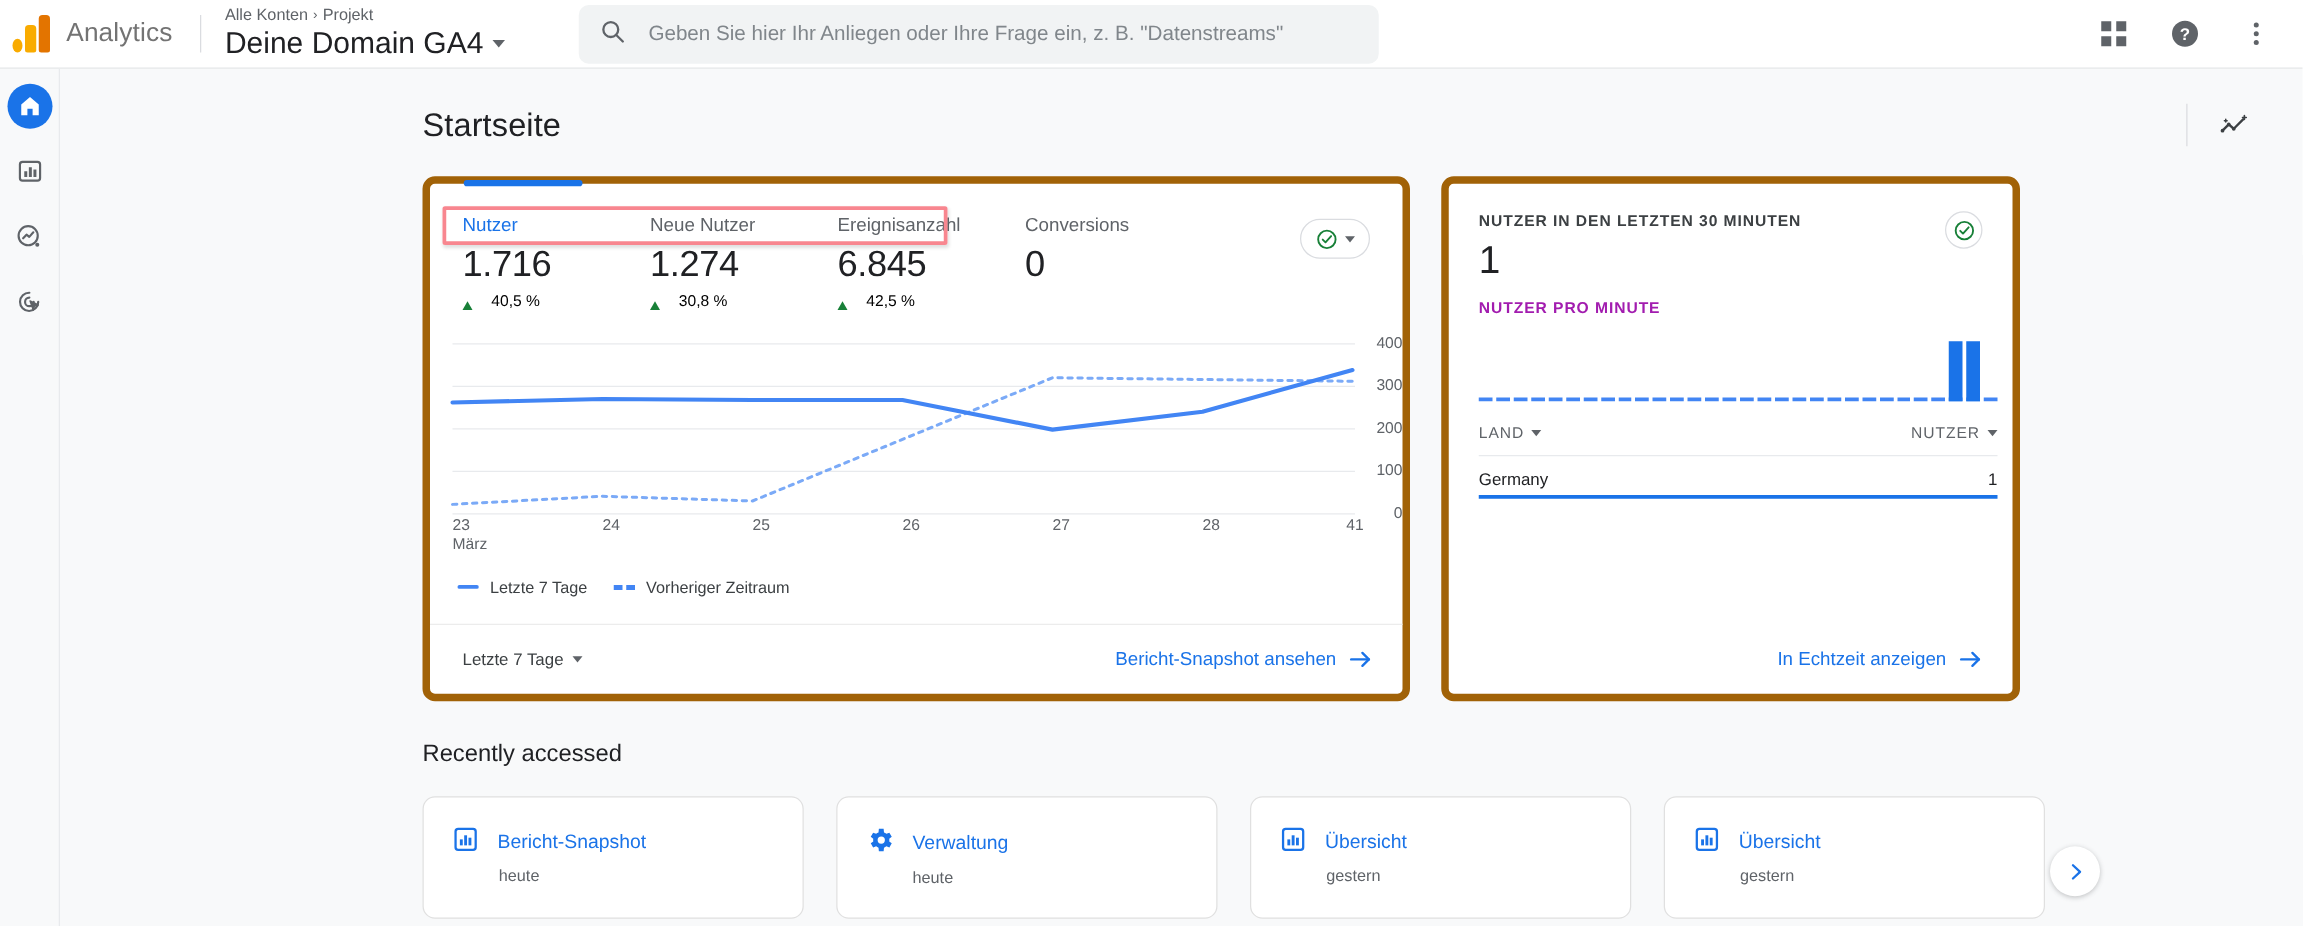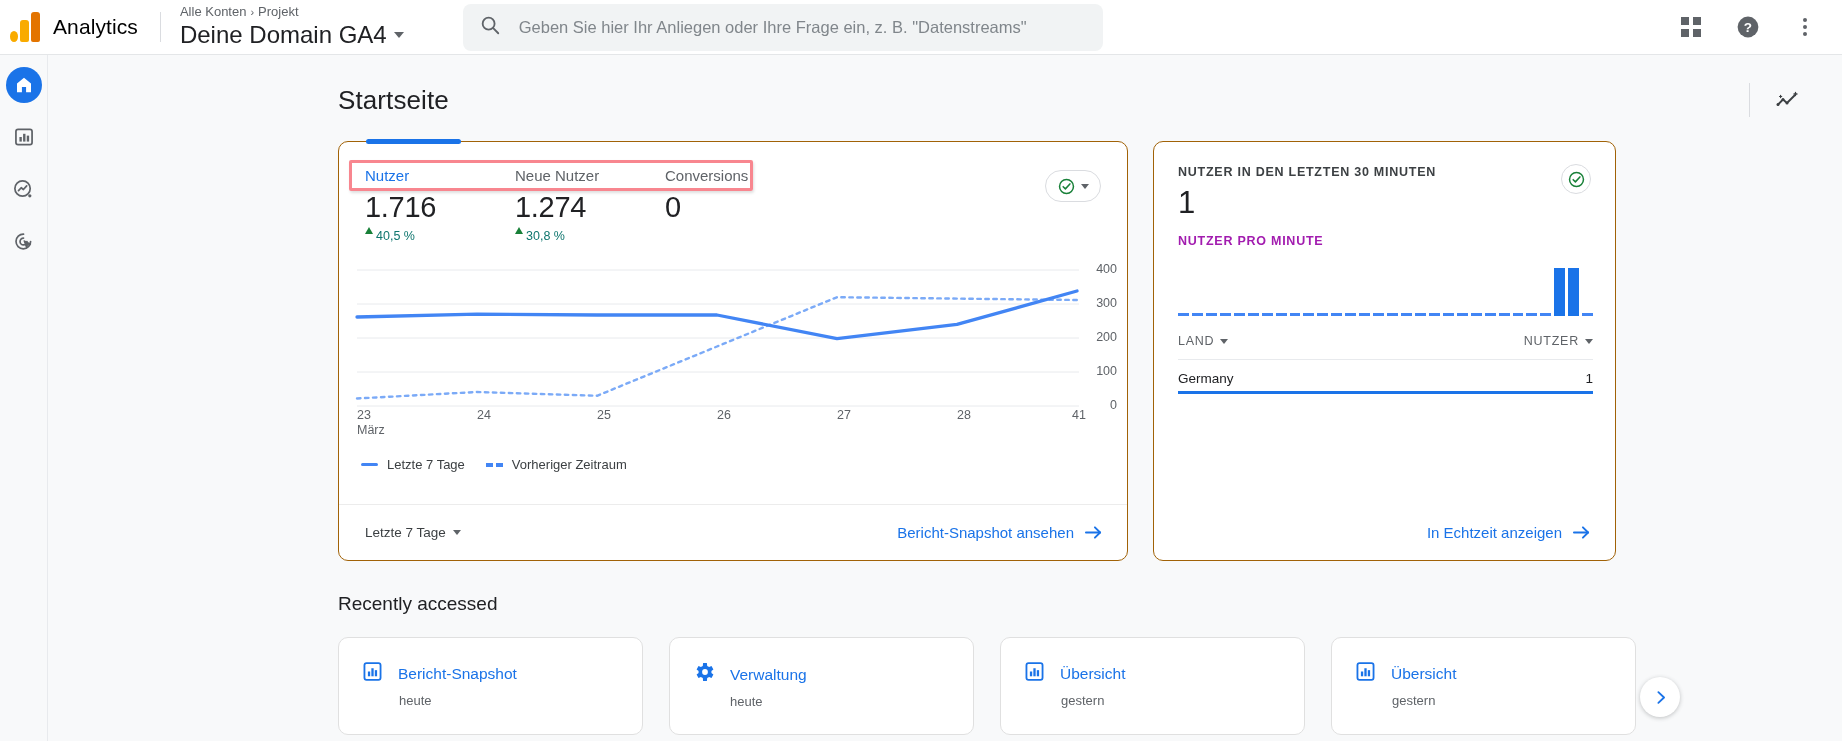--- a/index.html
+++ b/index.html
@@ -22,21 +22,21 @@
     display: flex; align-items: center;
     z-index: 30;
   }
   .ga-logo { margin-left: 10px; display: flex; align-items: flex-end; width: 32px; height: 30px; }
   .ga-logo .bar { border-radius: 3px 3px 2px 2px; margin-right: 2px; }
   .ga-logo .b1 { width: 8px; height: 11px; background: #f9ab00; border-radius: 50%; }
   .ga-logo .b2 { width: 9px; height: 22px; background: #f9ab00; }
   .ga-logo .b3 { width: 9px; height: 30px; background: #e37400; margin-right: 0; }
 
   .brand-name {
-    font-size: 21px; color: #000000; margin-left: 11px;
+    font-size: 21px; color: #737373; margin-left: 11px;
     letter-spacing: .1px; white-space: nowrap;
   }
   .brand-divider {
     width: 1px; height: 30px; background: #dadce0; margin: 0 19px 0 22px;
   }
   .acct-block { display: flex; flex-direction: column; justify-content: center; }
   .acct-crumb {
     font-size: 13px; color: #5f6368; display: flex; align-items: flex-end; gap: 4px;
     line-height: 16px; white-space: nowrap;
   }
@@ -118,21 +118,21 @@
   .page-head-right { margin-left: auto; display: flex; align-items: center; }
   .head-divider { width: 1px; height: 34px; background: #dadce0; margin-right: 22px; }
 
   
   .card-row {
     display: flex; gap: 25px;
     padding: 24px 40px 0 290px;
   }
   .card {
     background: #ffffff;
-    border: 1px solid #a16207;
+    border: 6px solid #a16207;
     border-radius: 10px;
     position: relative;
   }
   .card-main { width: 790px; height: 420px; }
   .card-side { width: 463px; height: 420px; }
 
   .tab-indicator {
     position: absolute; top: -3px; left: 27px;
     width: 95px; height: 5px; background: #1a73e8;
     border-radius: 3px;
@@ -146,21 +146,21 @@
   .metric.conv { width: 190px; }
   .metric-label {
     font-size: 15px; color: #5f6368; line-height: 20px; white-space: nowrap;
   }
   .metric.active .metric-label { color: #1a73e8; }
   .metric-value {
     font-size: 29px; color: #202124; line-height: 42px; font-weight: 400;
     letter-spacing: -.3px;
   }
   .metric-delta {
-    font-size: 12.5px; color: #0f766e; display: flex; align-items: flex-start; gap: 3px;
+    font-size: 12.5px; color: #000000; display: flex; align-items: flex-end; gap: 15px;
     line-height: 16px;
   }
   .arrow-up {
     width: 0; height: 0; border-left: 4px solid transparent;
     border-right: 4px solid transparent; border-bottom: 7px solid #188038;
     display: inline-block; position: relative; top: -1px;
   }
   .conv-pill {
     margin-left: auto; margin-top: 4px;
     width: 56px; height: 32px; border: 1px solid #dadce0; border-radius: 18px;
@@ -427,20 +427,28 @@
 
           <div class="metric">
             <div class="metric-label">Neue Nutzer</div>
             <div class="metric-value">1.274</div>
             <div class="metric-delta">
               <span class="arrow-up"></span>
               <span>30,8 %</span>
             </div>
           </div>
 
+          <div class="metric">
+            <div class="metric-label">Ereignisanzahl</div>
+            <div class="metric-value">6.845</div>
+            <div class="metric-delta">
+              <span class="arrow-up"></span>
+              <span>42,5 %</span>
+            </div>
+          </div>
 
           <div class="metric conv">
             <div class="metric-label">Conversions</div>
             <div class="metric-value">0</div>
           </div>
 
           <div class="conv-pill">
             <svg width="19" height="19" viewBox="0 0 24 24" fill="none">
               <circle cx="12" cy="12" r="8.8" stroke="#188038" stroke-width="1.9"></circle>
               <polyline points="7.8,12.2 10.6,15 16.3,8.7" stroke="#188038" stroke-width="1.9" stroke-linecap="round" stroke-linejoin="round"></polyline>

